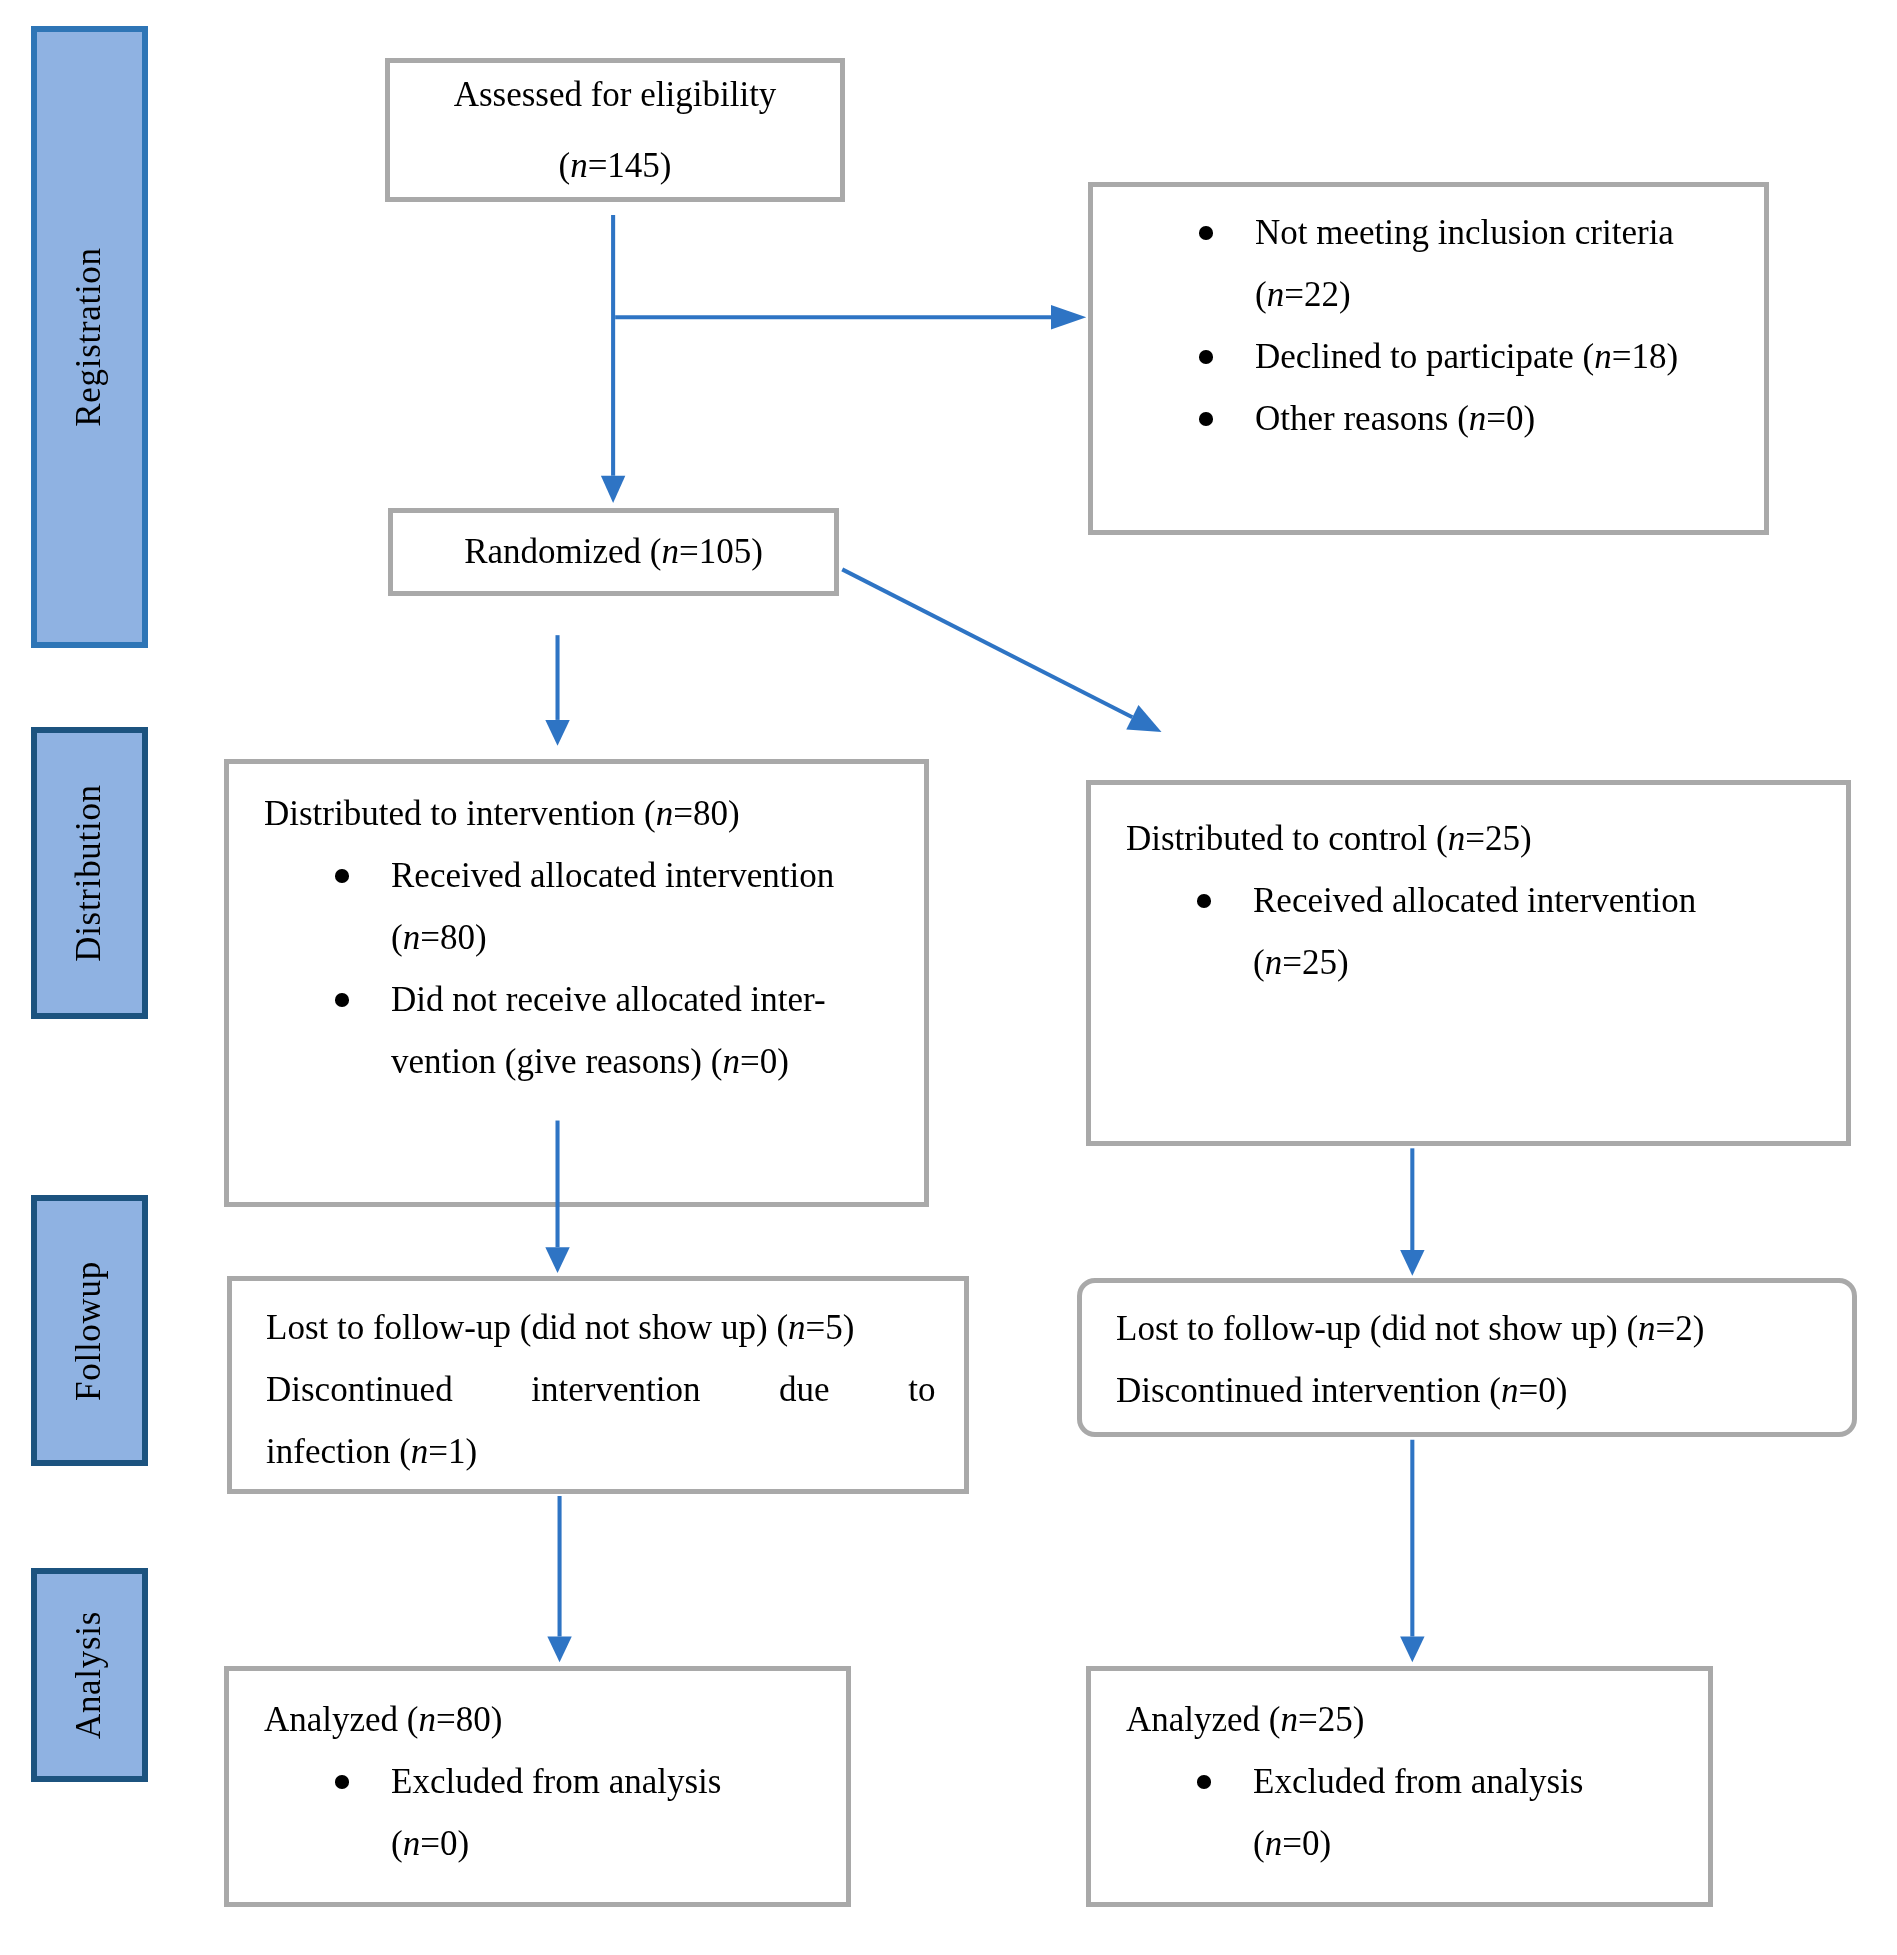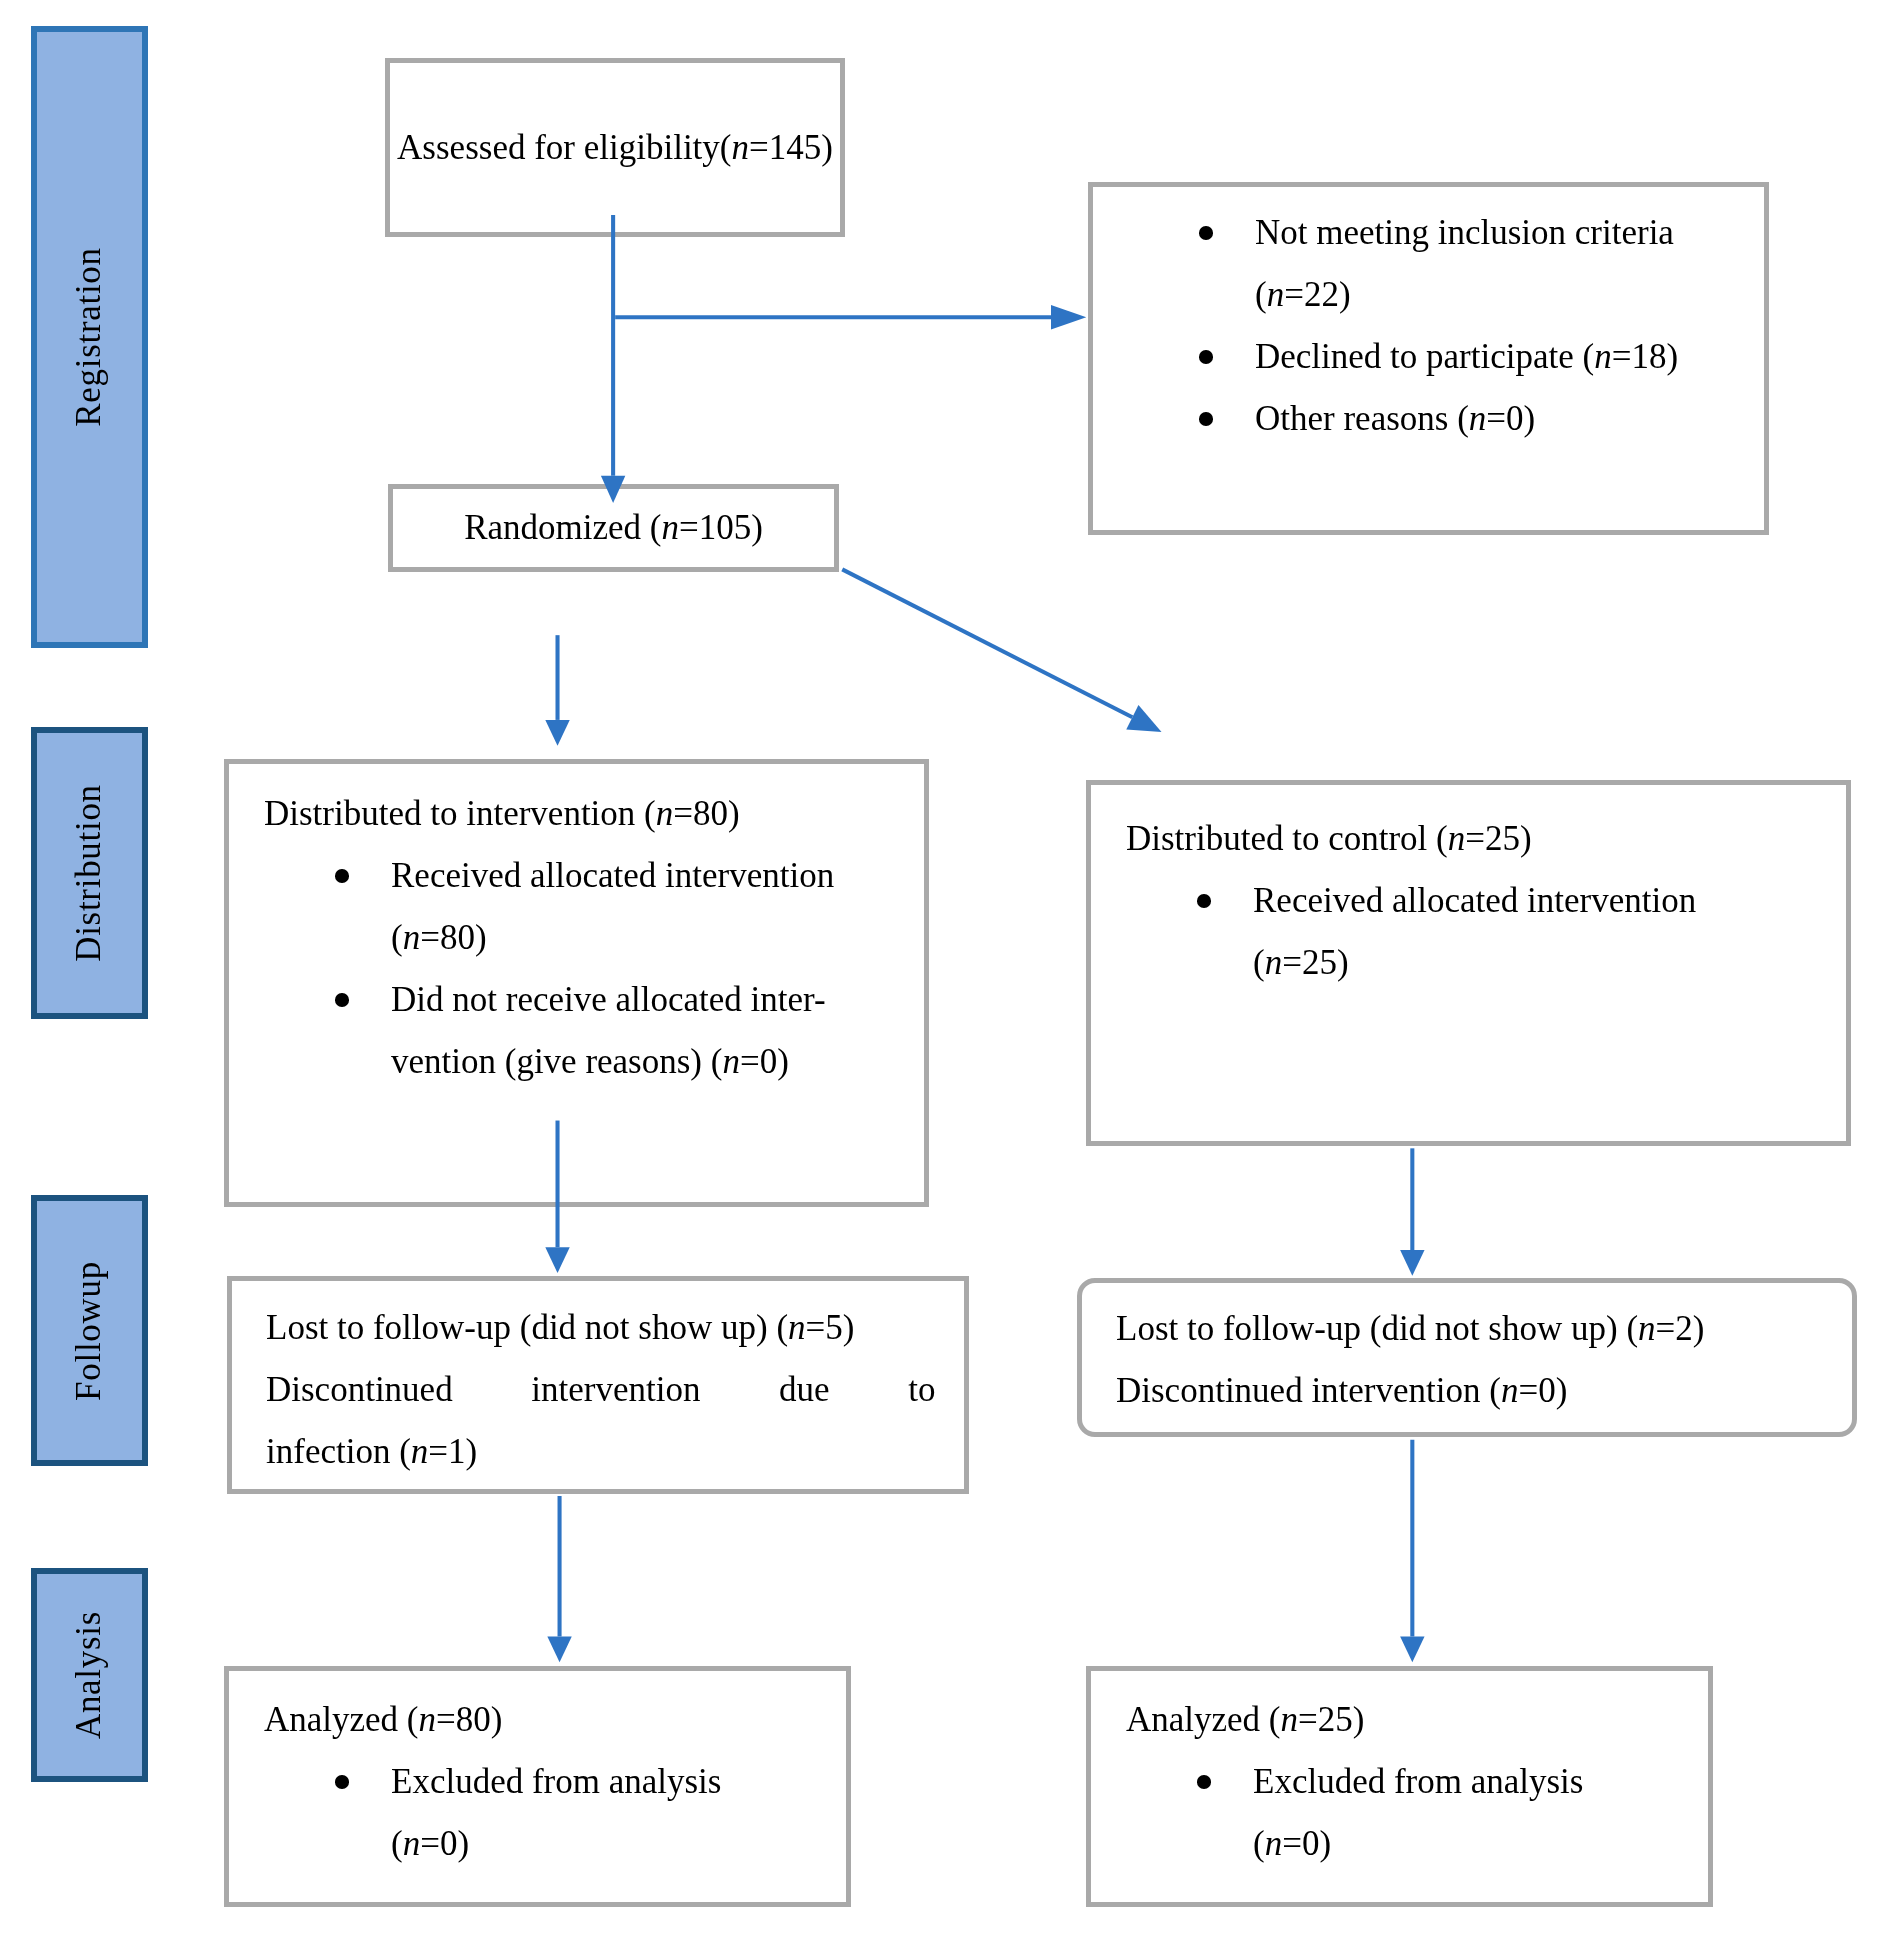--- a/index.html
+++ b/index.html
@@ -41,27 +41,27 @@
     background: #ffffff;
     border: 5.4px solid var(--box_border);
     box-sizing: border-box;
     font-size: 35px;
     line-height: 62px;
   }
   .fbox .title { line-height: 62px; }
   .cline { line-height: 71px; }
 
   #box-assessed {
-    left: 385px; top: 58px; width: 460px; height: 179px;
-    display: flex; flex-direction: row; align-items: center; justify-content: center;
+    left: 385px; top: 58px; width: 460px; height: 144px;
+    display: flex; flex-direction: column; align-items: center; justify-content: center;
     text-align: center;
   }
   #box-excluded  { left: 1088px; top: 182px;  width: 681px; height: 353px; padding: 15px 12.2px 0 35px; }
   #box-randomized {
-    left: 388px; top: 484px; width: 451px; height: 88px;
+    left: 388px; top: 508px; width: 451px; height: 88px;
     display: flex; align-items: center; justify-content: center; text-align: center;
   }
   #box-intervention { left: 224px;  top: 759px; width: 705px; height: 448px; padding: 19px 7px 0 35px; }
   #box-control      { left: 1086px; top: 780px; width: 765px; height: 366px; padding: 23px 8.1px 0 35px; }
   #box-followup-intervention { left: 227px;  top: 1276px; width: 742px; height: 218px; padding: 16.3px 28.5px 0 34px; }
   #box-followup-control      { left: 1077px; top: 1278px; width: 780px; height: 159px; padding: 15px 13.6px 0 34px; border-radius: 18px; }
   #box-analyzed-intervention { left: 224px;  top: 1666px; width: 627px;  height: 241px; padding: 17.6px 8.1px 0 35px; }
   #box-analyzed-control      { left: 1086px; top: 1666px; width: 627px;  height: 241px; padding: 17.6px 8.1px 0 35px; }
 
   

